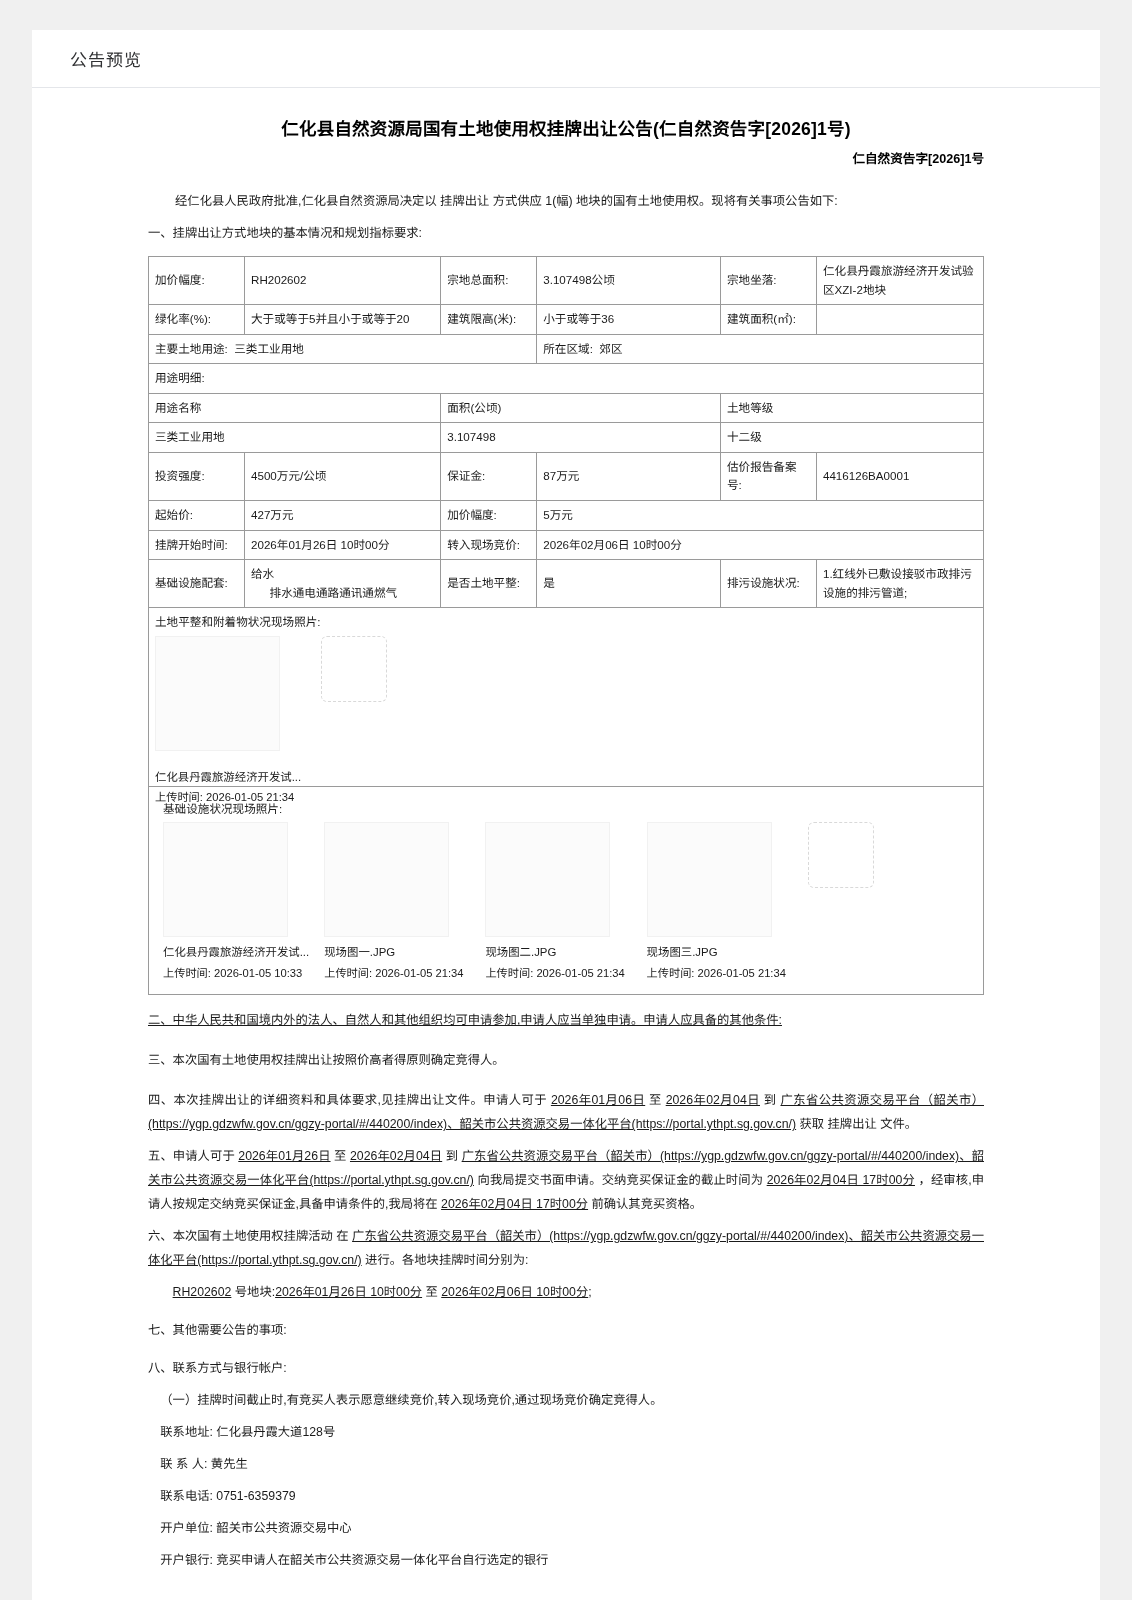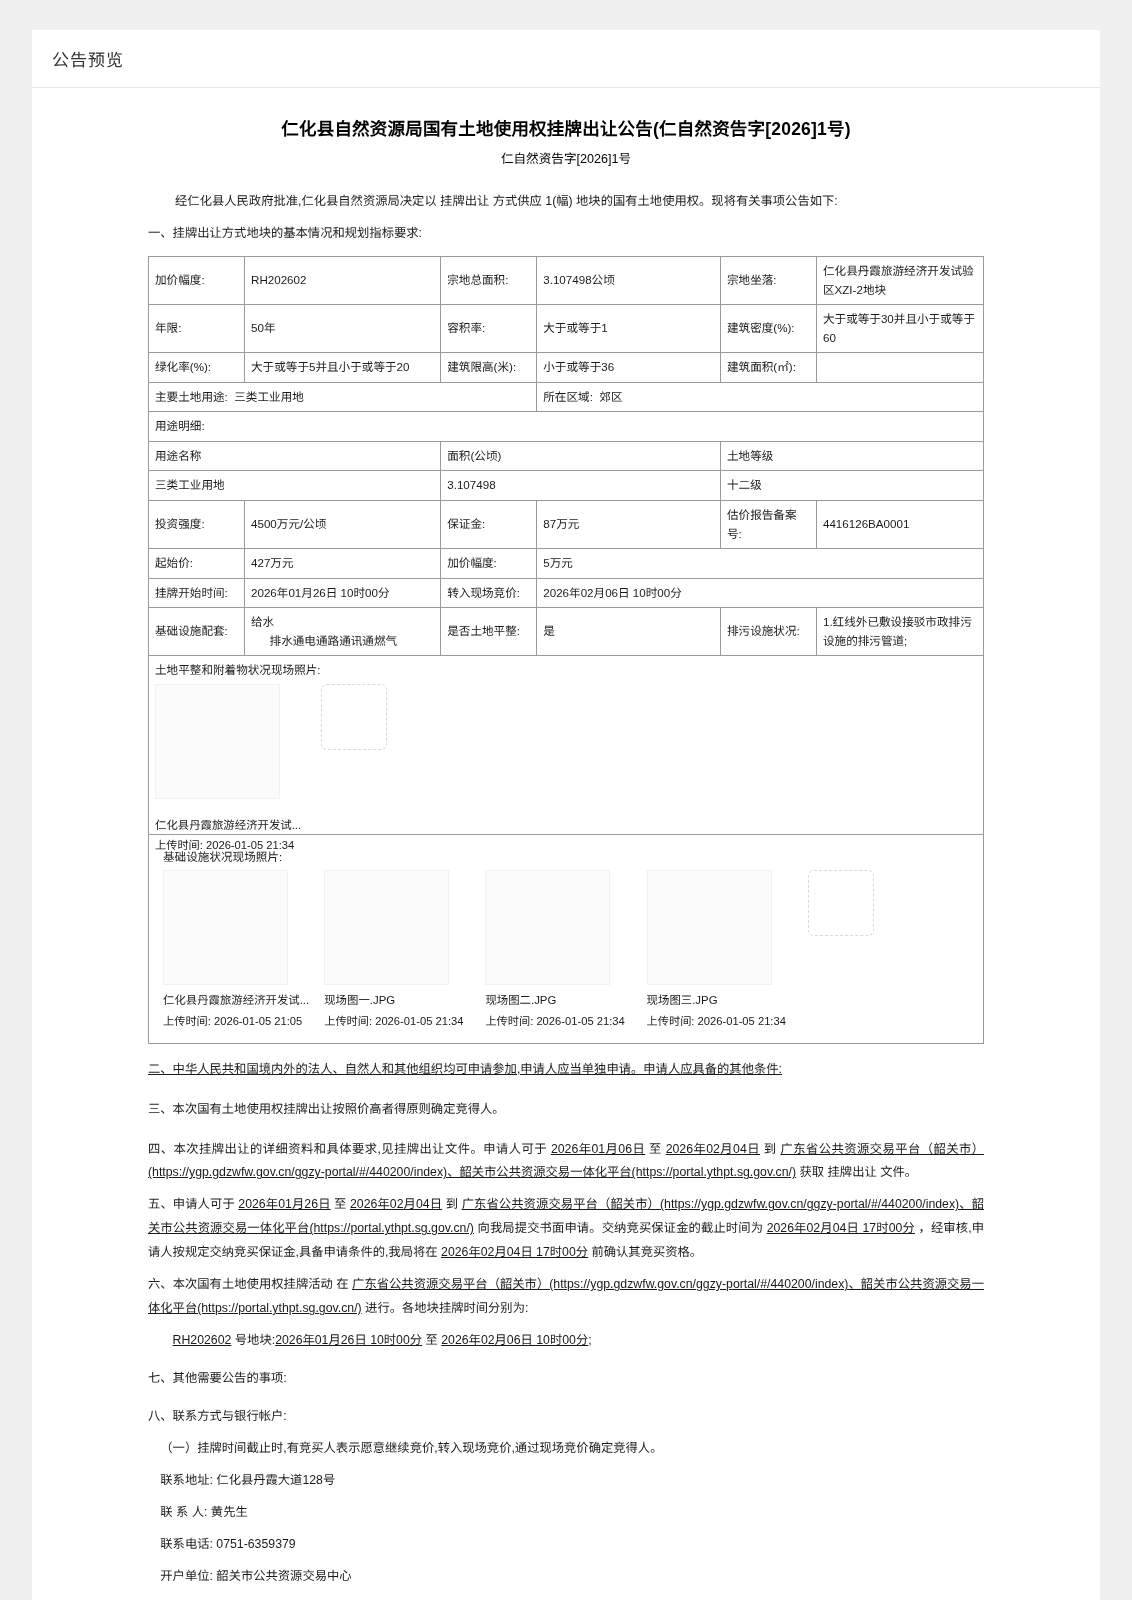--- a/index.html
+++ b/index.html
@@ -23,21 +23,21 @@
     padding: 0;
     min-height: 1540px;
     box-sizing: border-box;
   }
   
   .preview-header {
     height: 58px;
     border-bottom: 1px solid #e4e6ea;
     display: flex;
     align-items: center;
-    padding-left: 20px;
+    padding-left: 38px;
     box-sizing: border-box;
   }
   .preview-header .title {
     font-size: 17px;
     color: #303133;
     letter-spacing: 1px;
   }
   
   .doc {
     padding: 24px 116px 40px 116px;
@@ -49,23 +49,23 @@
   .doc-title {
     text-align: center;
     font-size: 17.5px;
     font-weight: bold;
     color: #000;
     letter-spacing: 0.2px;
     margin: 4px 0 6px 0;
     line-height: 1.5;
   }
   .doc-subtitle {
-    text-align: center;
+    text-align: right;
     font-size: 12.6px;
-    font-weight: normal;
+    font-weight: bold;
     color: #000;
     margin-bottom: 18px;
   }
   .para {
     margin: 0 0 8px 0;
     text-align: justify;
     line-height: 1.95;
   }
   .indent2 { text-indent: 2.2em; }
   .u { text-decoration: underline; }
@@ -171,28 +171,20 @@
         <tbody>
           <tr>
             <td class="lbl">加价幅度:</td>
             <td>RH202602</td>
             <td class="lbl">宗地总面积:</td>
             <td>3.107498公顷</td>
             <td class="lbl">宗地坐落:</td>
             <td>仁化县丹霞旅游经济开发试验区XZI-2地块</td>
           </tr>
           <tr>
-            <td class="lbl">年限:</td>
-            <td>50年</td>
-            <td class="lbl">容积率:</td>
-            <td>大于或等于1</td>
-            <td class="lbl">建筑密度(%):</td>
-            <td>大于或等于30并且小于或等于60</td>
-          </tr>
-          <tr>
             <td class="lbl">绿化率(%):</td>
             <td>大于或等于5并且小于或等于20</td>
             <td class="lbl">建筑限高(米):</td>
             <td>小于或等于36</td>
             <td class="lbl">建筑面积(㎡):</td>
             <td></td>
           </tr>
           <tr>
             <td colspan="3">
               <span>主要土地用途:</span>
@@ -266,21 +258,21 @@
             </td>
           </tr>
 
           <tr>
             <td colspan="6" style="padding:8px">
               <div class="photo-block-label">基础设施状况现场照片:</div>
               <div class="photo-row">
                 <div class="photo-item">
                   <div class="thumb"></div>
                   <div class="ph-name">仁化县丹霞旅游经济开发试...</div>
-                  <div class="ph-time"><span>上传时间:</span>&nbsp;<span>2026-01-05 21:05</span></div>
+                  <div class="ph-time"><span>上传时间:</span>&nbsp;<span>2026-01-05 10:33</span></div>
                 </div>
                 <div class="photo-item">
                   <div class="thumb"></div>
                   <div class="ph-name">现场图一.JPG</div>
                   <div class="ph-time"><span>上传时间:</span>&nbsp;<span>2026-01-05 21:34</span></div>
                 </div>
                 <div class="photo-item">
                   <div class="thumb"></div>
                   <div class="ph-name">现场图二.JPG</div>
                   <div class="ph-time"><span>上传时间:</span>&nbsp;<span>2026-01-05 21:34</span></div>

